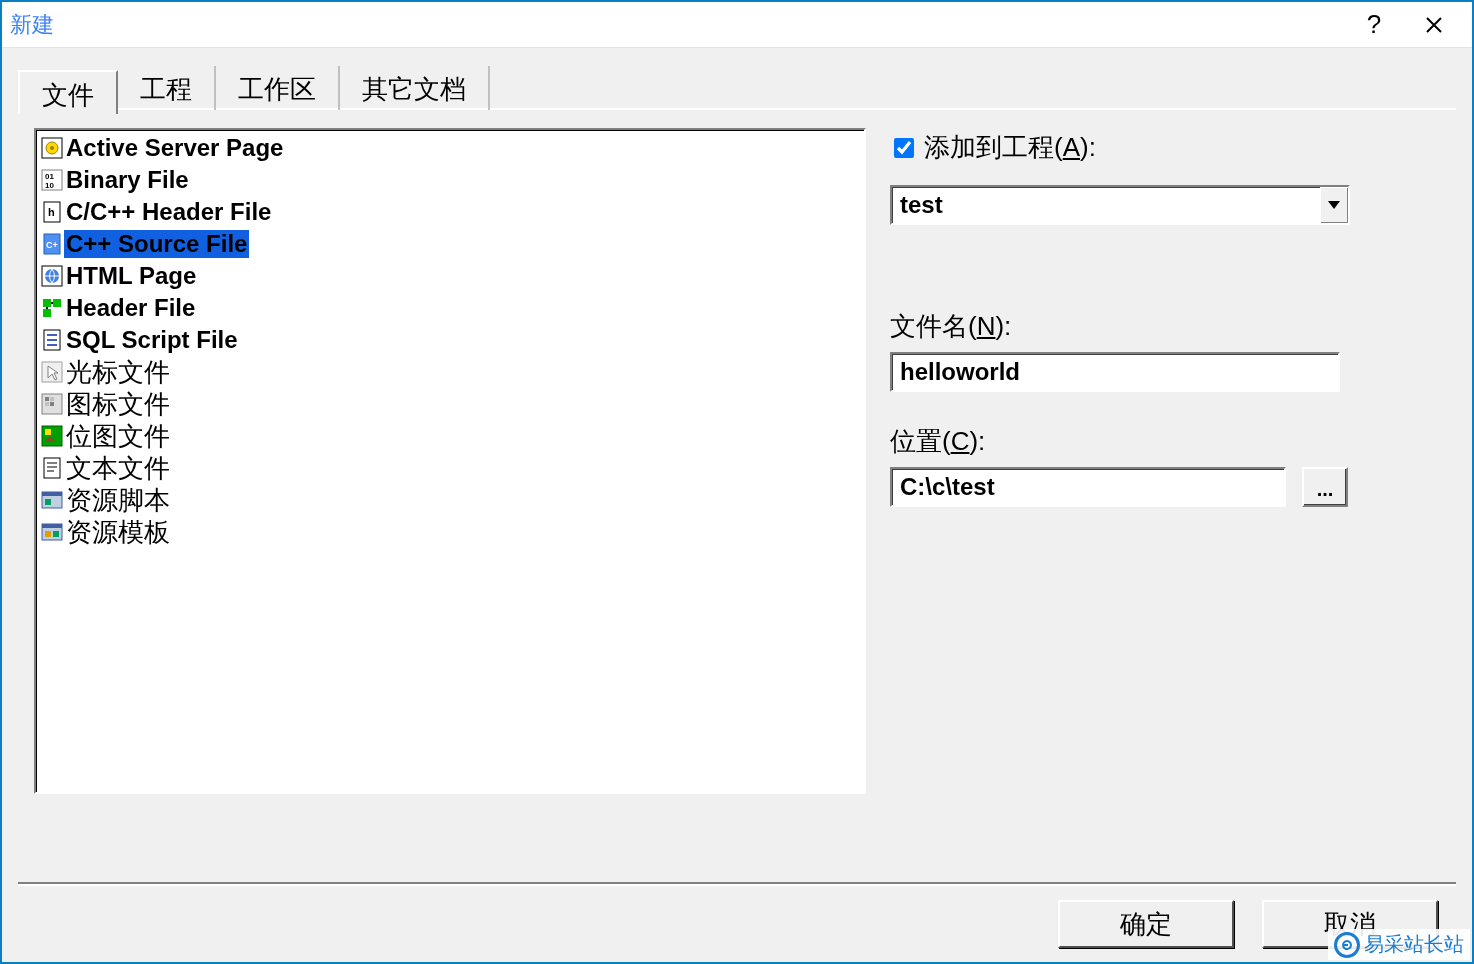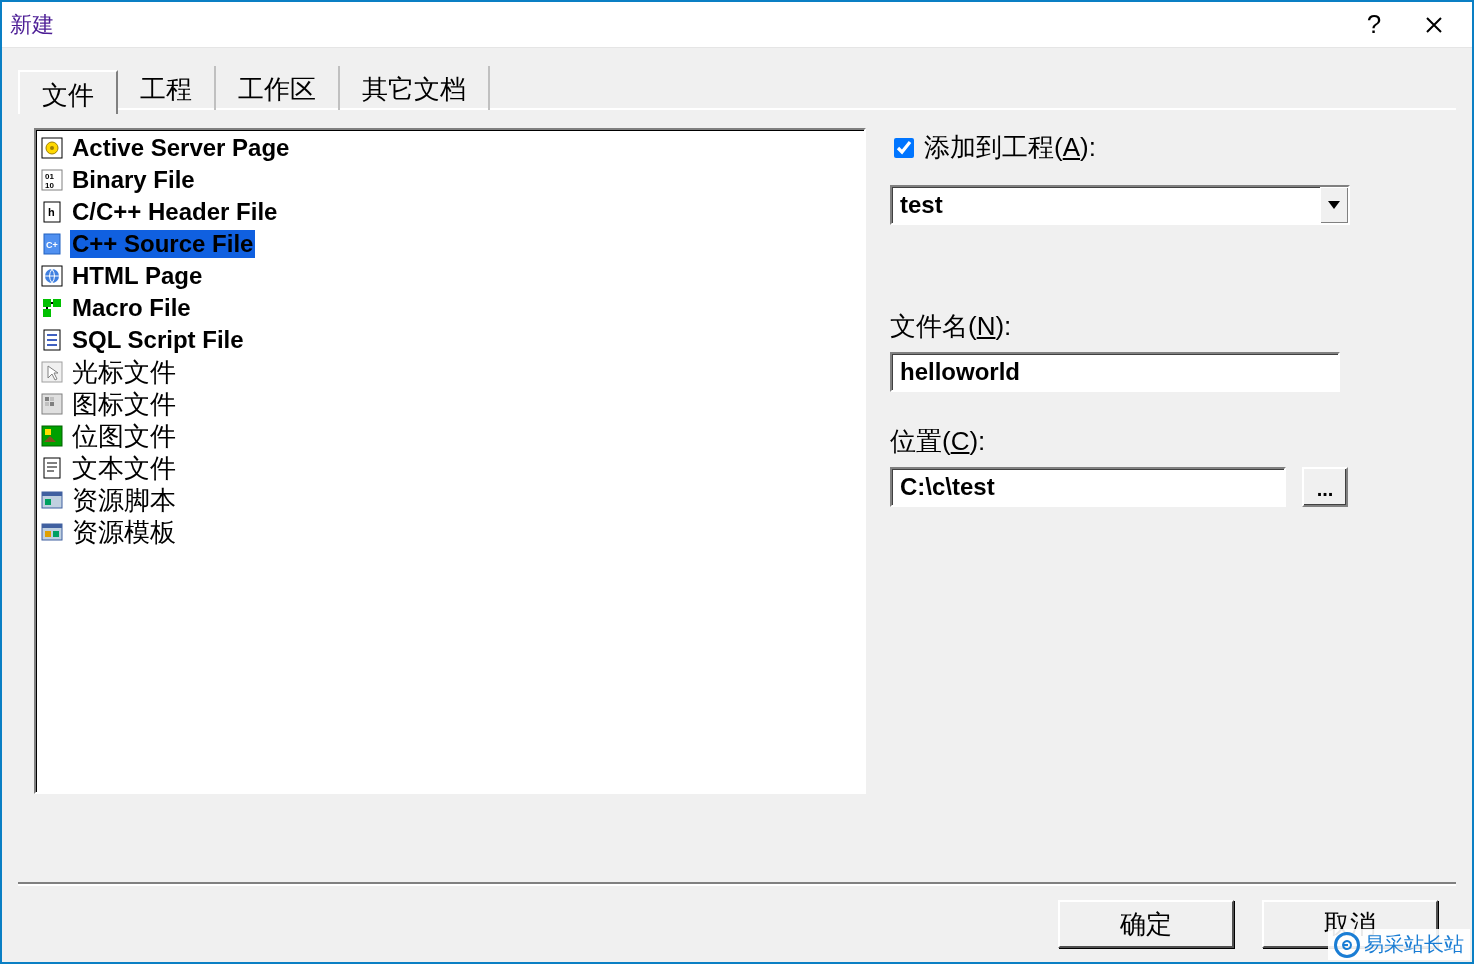--- a/index.html
+++ b/index.html
@@ -22,21 +22,21 @@
   .titlebar {
     height: 46px;
     background: #fff;
     display: flex;
     align-items: center;
     padding: 0 8px;
     border-bottom: 1px solid #e5e5e5;
   }
   .titlebar-title {
     font-size: 22px;
-    color: #4c1d95;
+    color: #3b82f6;
     flex: 1;
   }
   .titlebar-btn {
     width: 60px;
     height: 46px;
     display: flex;
     align-items: center;
     justify-content: center;
     font-size: 24px;
     color: #000;
@@ -104,21 +104,20 @@
     color: #000;
   }
   .list-item.cn { font-weight: normal; font-size: 26px; }
   .list-item.selected .list-label {
     background: #1060e0;
     color: #000000;
   }
   .list-icon {
     width: 24px;
     height: 24px;
-    margin-right: 6px;
     flex-shrink: 0;
     display: inline-flex;
     align-items: center;
     justify-content: center;
   }
   .list-label { padding: 0 2px; }
   
   .right-pane {
     flex: 1;
     display: flex;
@@ -339,21 +338,21 @@
           </div>
           <div class="list-item">
             <span class="list-icon">
               <svg width="24" height="24">
                 <rect x="3" y="3" width="8" height="8" fill="#00c000"></rect>
                 <rect x="13" y="3" width="8" height="8" fill="#00c000"></rect>
                 <rect x="3" y="13" width="8" height="8" fill="#00c000"></rect>
                 <path d="M11 7 L13 7 M7 11 L7 13" stroke="#000" stroke-width="2"></path>
               </svg>
             </span>
-            <span class="list-label">Macro File</span>
+            <span class="list-label">Header File</span>
           </div>
           <div class="list-item">
             <span class="list-icon">
               <svg width="24" height="24">
                 <rect x="4" y="2" width="16" height="20" fill="#fff" stroke="#000"></rect>
                 <line x1="7" y1="7" x2="17" y2="7" stroke="#4060c0" stroke-width="2"></line>
                 <line x1="7" y1="12" x2="17" y2="12" stroke="#4060c0" stroke-width="2"></line>
                 <line x1="7" y1="17" x2="17" y2="17" stroke="#4060c0" stroke-width="2"></line>
               </svg>
             </span>

